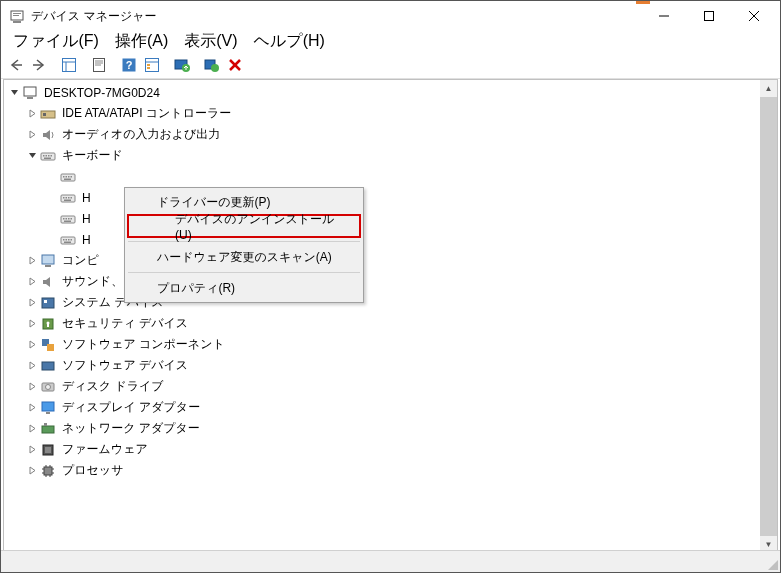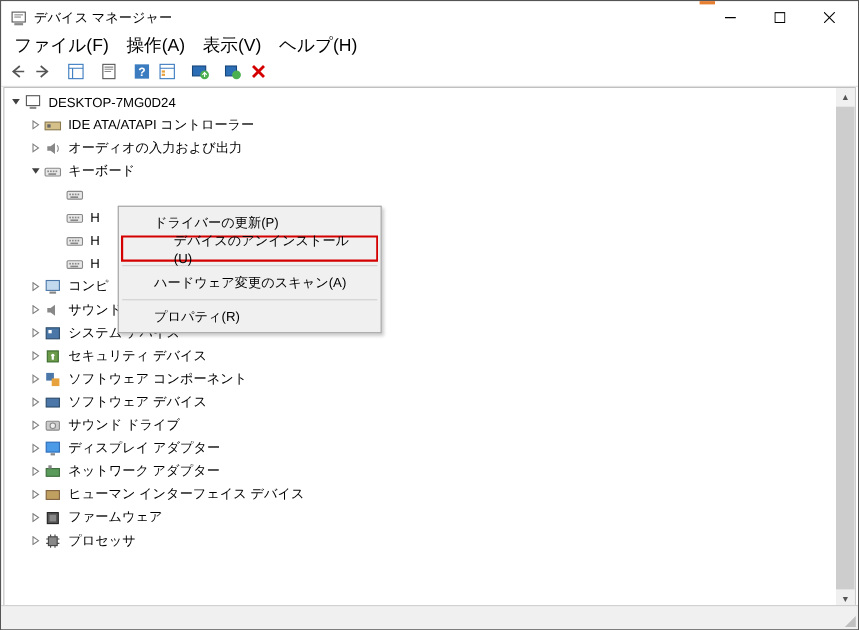--- a/index.html
+++ b/index.html
@@ -362,21 +362,21 @@
           <svg width="9" height="9">
             <path d="M2 1 L7 4.5 L2 8 Z" fill="none" stroke="#808080"></path>
           </svg>
         </span>
         <span class="node-icon">
           <svg width="16" height="16">
             <rect x="2" y="4" width="12" height="8" rx="1" fill="#ccc" stroke="#888"></rect>
             <circle cx="8" cy="8" r="2.5" fill="#eee" stroke="#888"></circle>
           </svg>
         </span>
-        <span class="label">サウンド ドライブ</span>
+        <span class="label">ディスク ドライブ</span>
       </div>
       <div class="tree-row indent-1">
         <span class="expander">
           <svg width="9" height="9">
             <path d="M2 1 L7 4.5 L2 8 Z" fill="none" stroke="#808080"></path>
           </svg>
         </span>
         <span class="node-icon">
           <svg width="16" height="16">
             <rect x="2" y="2" width="12" height="9" fill="#4a9ae8" stroke="#2a6ab8"></rect>
@@ -391,33 +391,20 @@
             <path d="M2 1 L7 4.5 L2 8 Z" fill="none" stroke="#808080"></path>
           </svg>
         </span>
         <span class="node-icon">
           <svg width="16" height="16">
             <rect x="2" y="5" width="12" height="7" fill="#5a9a5a" stroke="#3a6a3a"></rect>
             <rect x="4" y="2" width="3" height="3" fill="#888"></rect>
           </svg>
         </span>
         <span class="label">ネットワーク アダプター</span>
-      </div>
-      <div class="tree-row indent-1">
-        <span class="expander">
-          <svg width="9" height="9">
-            <path d="M2 1 L7 4.5 L2 8 Z" fill="none" stroke="#808080"></path>
-          </svg>
-        </span>
-        <span class="node-icon">
-          <svg width="16" height="16">
-            <rect x="2" y="4" width="12" height="8" fill="#c0a060" stroke="#806040"></rect>
-          </svg>
-        </span>
-        <span class="label">ヒューマン インターフェイス デバイス</span>
       </div>
       <div class="tree-row indent-1">
         <span class="expander">
           <svg width="9" height="9">
             <path d="M2 1 L7 4.5 L2 8 Z" fill="none" stroke="#808080"></path>
           </svg>
         </span>
         <span class="node-icon">
           <svg width="16" height="16">
             <rect x="3" y="3" width="10" height="10" fill="#555" stroke="#222"></rect>
@@ -442,21 +429,21 @@
             <line x1="6" y1="2" x2="6" y2="4" stroke="#444"></line>
             <line x1="10" y1="2" x2="10" y2="4" stroke="#444"></line>
             <line x1="6" y1="12" x2="6" y2="14" stroke="#444"></line>
             <line x1="10" y1="12" x2="10" y2="14" stroke="#444"></line>
           </svg>
         </span>
         <span class="label">プロセッサ</span>
       </div>
     </div>
 
-  <div class="context-menu" style="left:103px; top:107px; width:240px;">
+  <div class="context-menu" style="left:120px; top:107px; width:240px;">
     <div class="ctx-item">ドライバーの更新(P)</div>
     <div class="ctx-item highlighted">デバイスのアンインストール(U)</div>
     <div class="ctx-sep"></div>
     <div class="ctx-item">ハードウェア変更のスキャン(A)</div>
     <div class="ctx-sep"></div>
     <div class="ctx-item">プロパティ(R)</div>
   </div>
 
   <div class="scrollbar-track">
     <div class="scrollbar-btn">▲</div>

